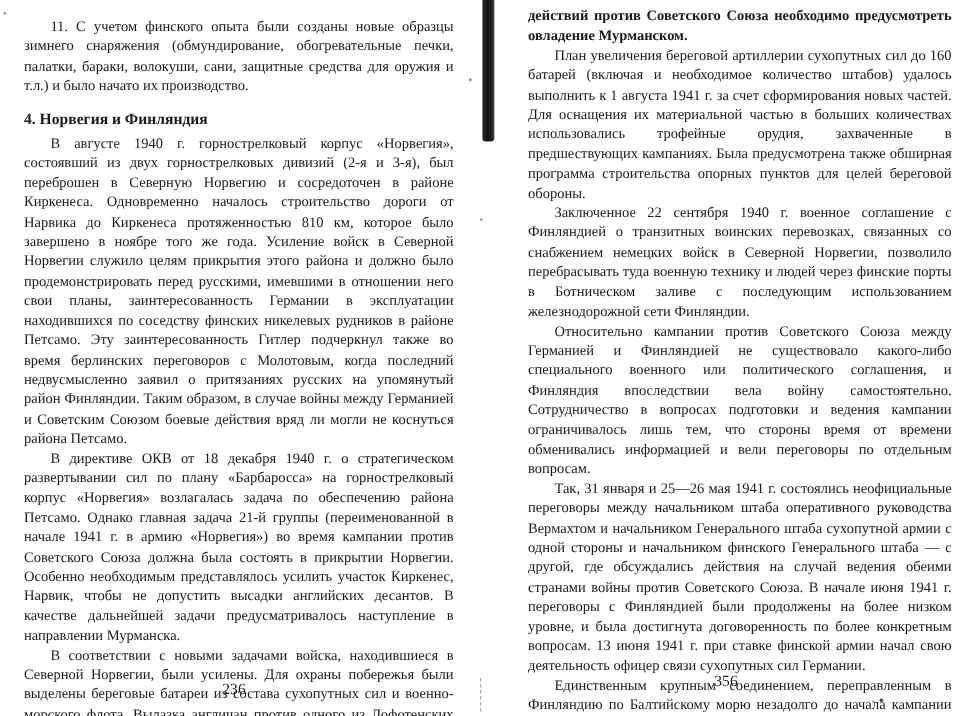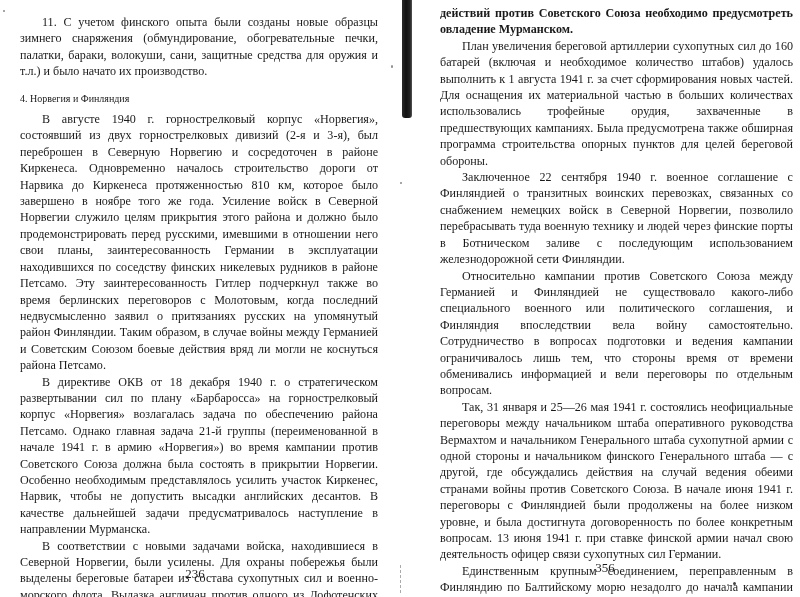--- a/index.html
+++ b/index.html
@@ -16,21 +16,21 @@
   .page-body {
     position: absolute; text-align: justify;
     font-size: 12.1px; line-height: 16.4px;
     hyphens: manual;
   }
   .page-left .page-body { left: 20px; top: 14px; width: 358px; }
   .page-right .page-body { left: 40px; top: 5px; width: 353px; }
   .para { margin: 0; text-indent: 22px; }
   .para.noindent { text-indent: 0; font-weight: bold; }
   .section-heading {
-    margin: 11px 0 4px 0; font-weight: normal; font-size: 10px; text-indent: 0;
+    margin: 11px 0 4px 0; font-weight: bold; font-size: 13px; text-indent: 0;
   }
   .page-number {
     position: absolute; font-size: 13px; text-align: center; width: 60px;
   }
   .page-left .page-number { left: 165px; top: 566px; }
   .page-right .page-number { left: 175px; top: 560px; }
   .gutter-shadow {
     position: absolute; left: 402px; top: 0; width: 10px; height: 118px;
     background: linear-gradient(to right, #2a2a2a, #111 40%, #222 80%, #555);
     border-radius: 0 0 3px 3px;

